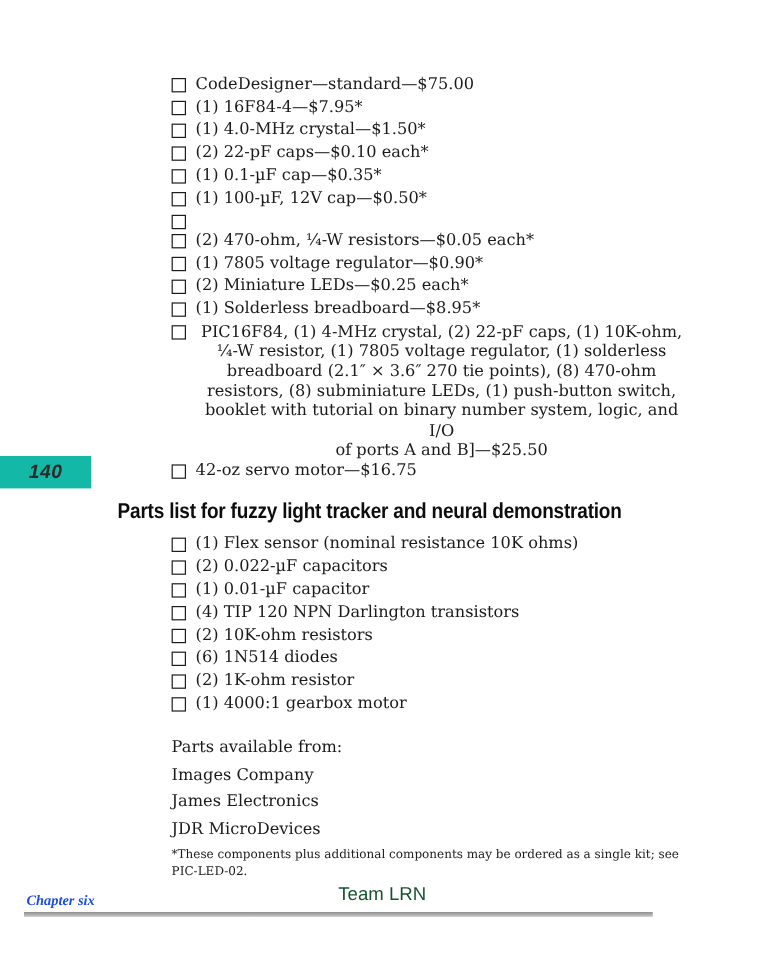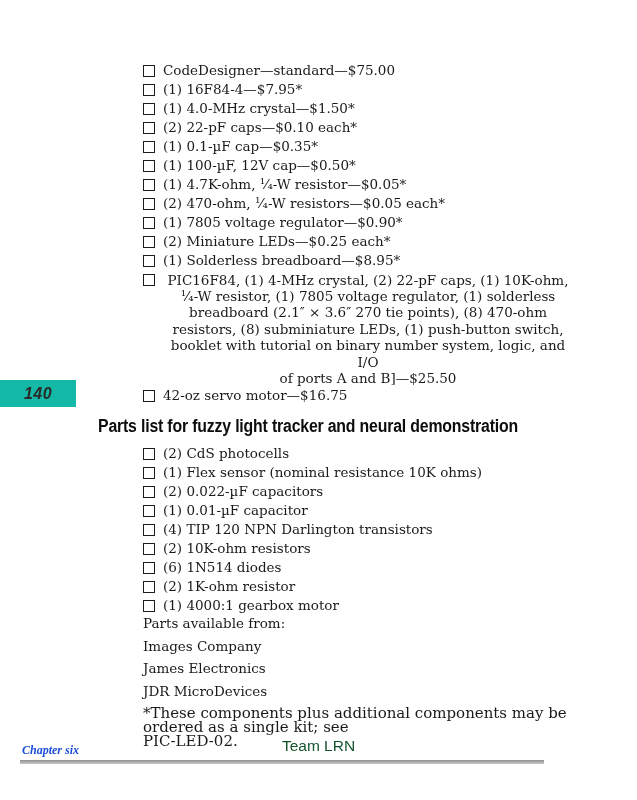--- a/index.html
+++ b/index.html
@@ -52,21 +52,21 @@
   }
   
   #suppliers{
     position:absolute;left:143px;top:617px;
     font-size:13.5px;line-height:13.5px;
   }
   #suppliers p{margin:0 0 9px 0;}
   
   #footnote{
     position:absolute;left:143px;top:706px;width:430px;
-    font-size:15px;line-height:14px;
+    font-size:10px;line-height:14px;
   }
   #footnote .ln{display:block;}
   
   #chapter-label{
     position:absolute;left:22px;top:743px;
     font-family:Liberation Serif, serif;
     font-style:italic;font-weight:bold;font-size:12px;
     color:#1d4ed8;
   }
   #watermark{
@@ -104,21 +104,20 @@
   <li class="check-item">
       <span class="box"></span>
       <span class="txt">(1) 0.1-µF cap—$0.35*</span>
     </li>
   <li class="check-item">
       <span class="box"></span>
       <span class="txt">(1) 100-µF, 12V cap—$0.50*</span>
     </li>
   <li class="check-item">
       <span class="box"></span>
-      <span class="txt">(1) 4.7K-ohm, ¹⁄₄-W resistor—$0.05*</span>
     </li>
   <li class="check-item">
       <span class="box"></span>
       <span class="txt">(2) 470-ohm, ¹⁄₄-W resistors—$0.05 each*</span>
     </li>
   <li class="check-item">
       <span class="box"></span>
       <span class="txt">(1) 7805 voltage regulator—$0.90*</span>
     </li>
   <li class="check-item">
@@ -148,24 +147,20 @@
 
 <div id="page-badge">
   <span>140</span>
 </div>
 
 <h2 id="section-heading" style="margin:0;">Parts list for fuzzy light tracker and neural demonstration</h2>
 
 <ul class="checklist" id="list-bottom">
   <li class="check-item">
       <span class="box"></span>
-      <span class="txt">(2) CdS photocells</span>
-    </li>
-  <li class="check-item">
-      <span class="box"></span>
       <span class="txt">(1) Flex sensor (nominal resistance 10K ohms)</span>
     </li>
   <li class="check-item">
       <span class="box"></span>
       <span class="txt">(2) 0.022-µF capacitors</span>
     </li>
   <li class="check-item">
       <span class="box"></span>
       <span class="txt">(1) 0.01-µF capacitor</span>
     </li>

